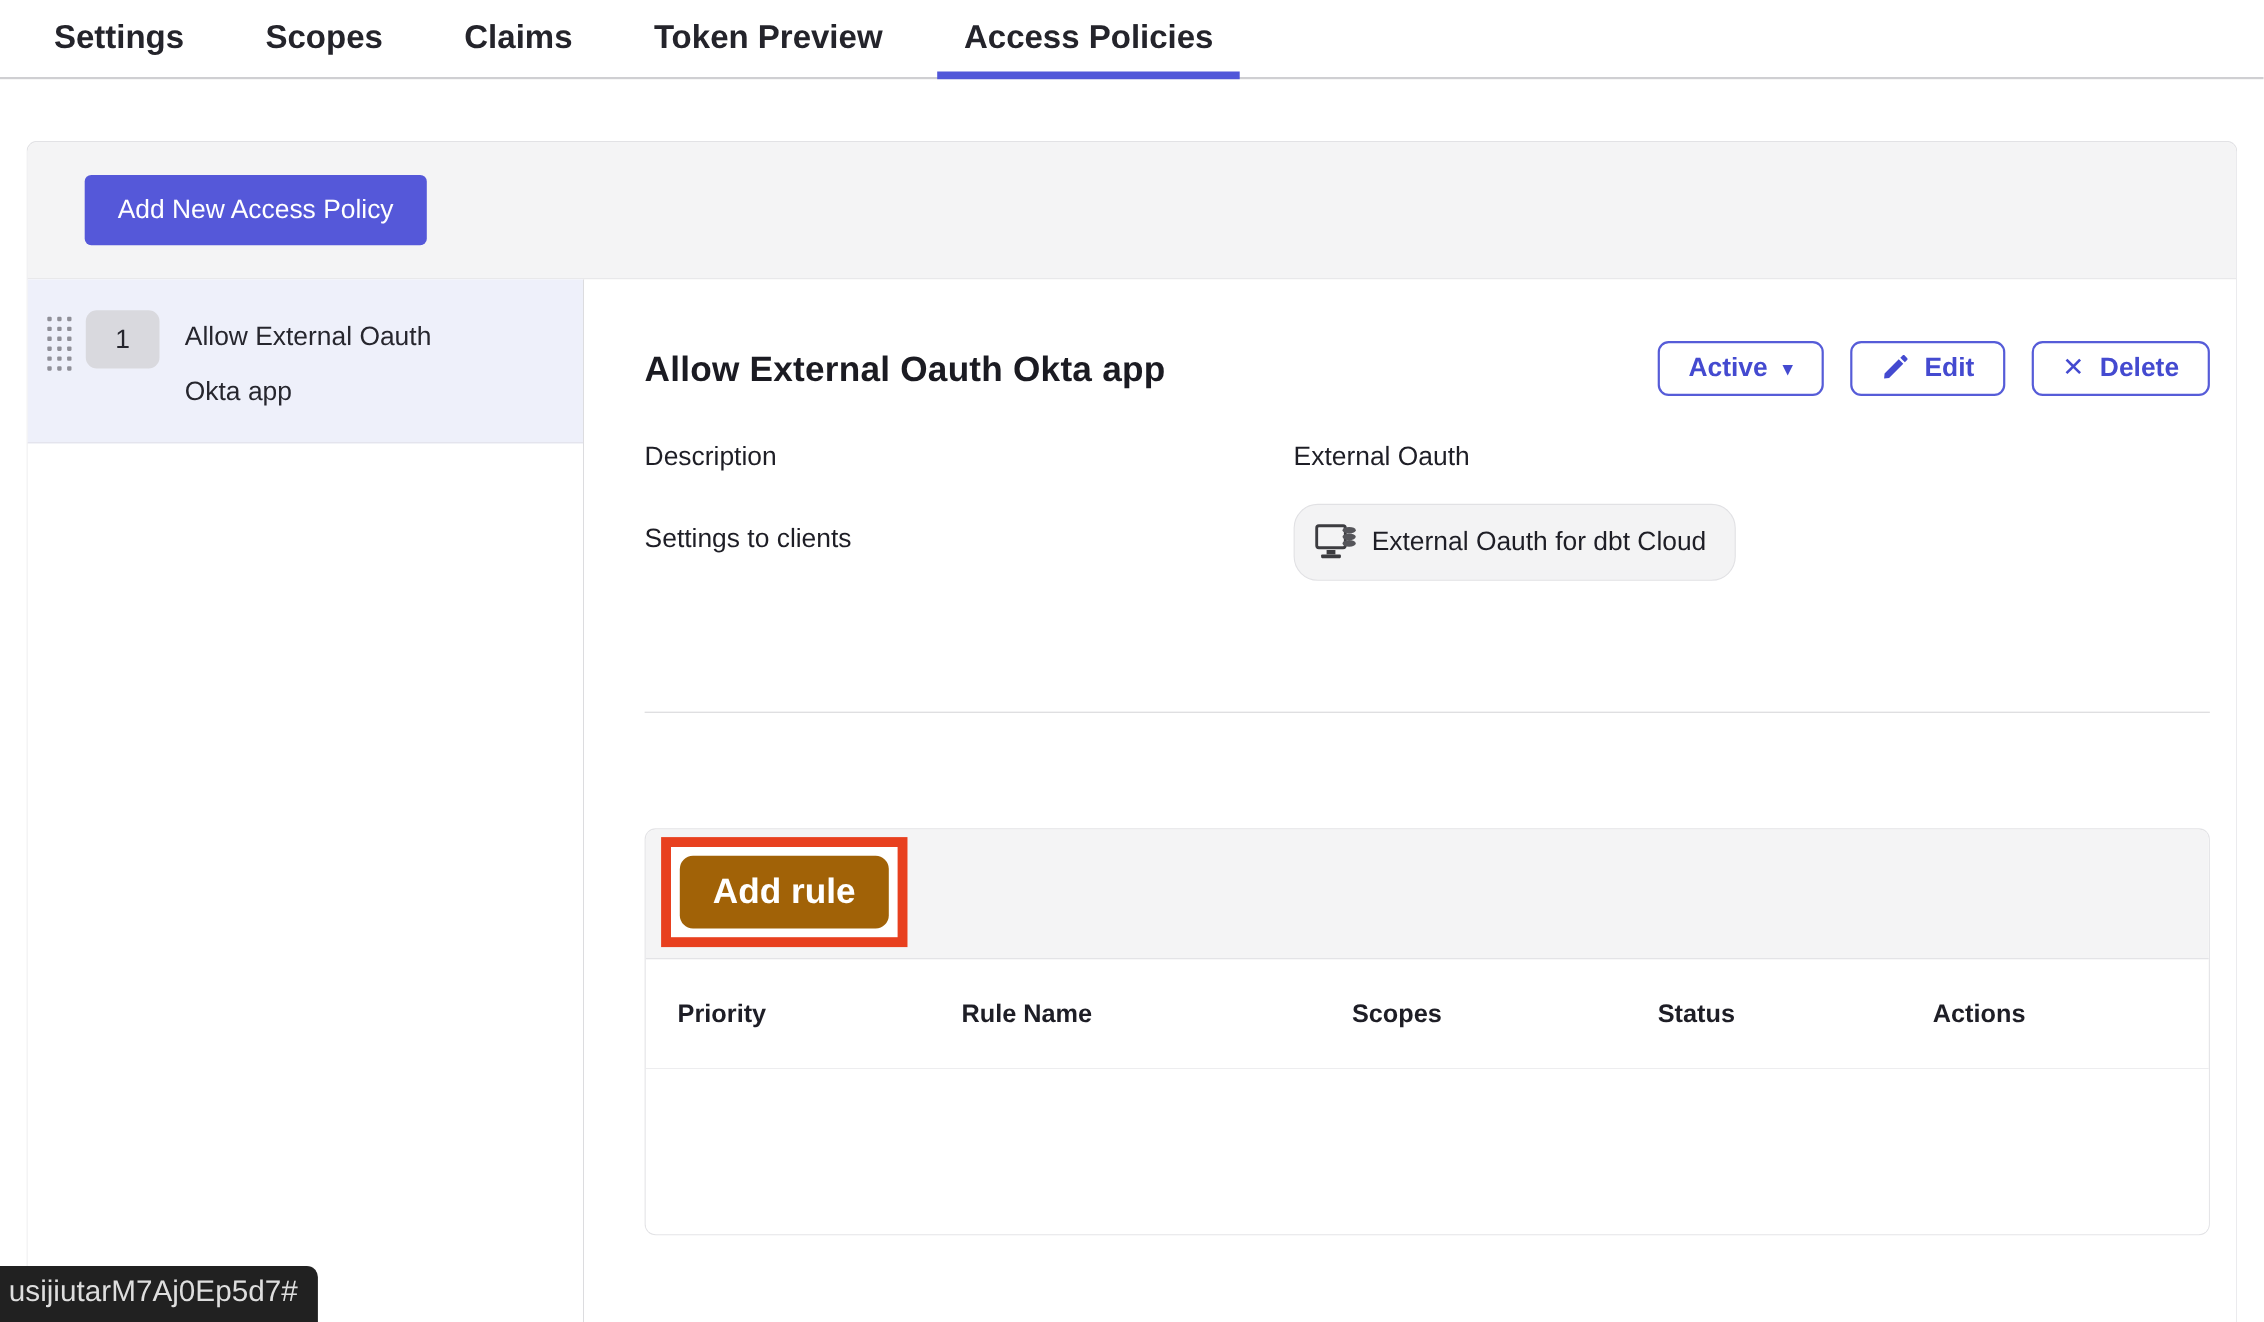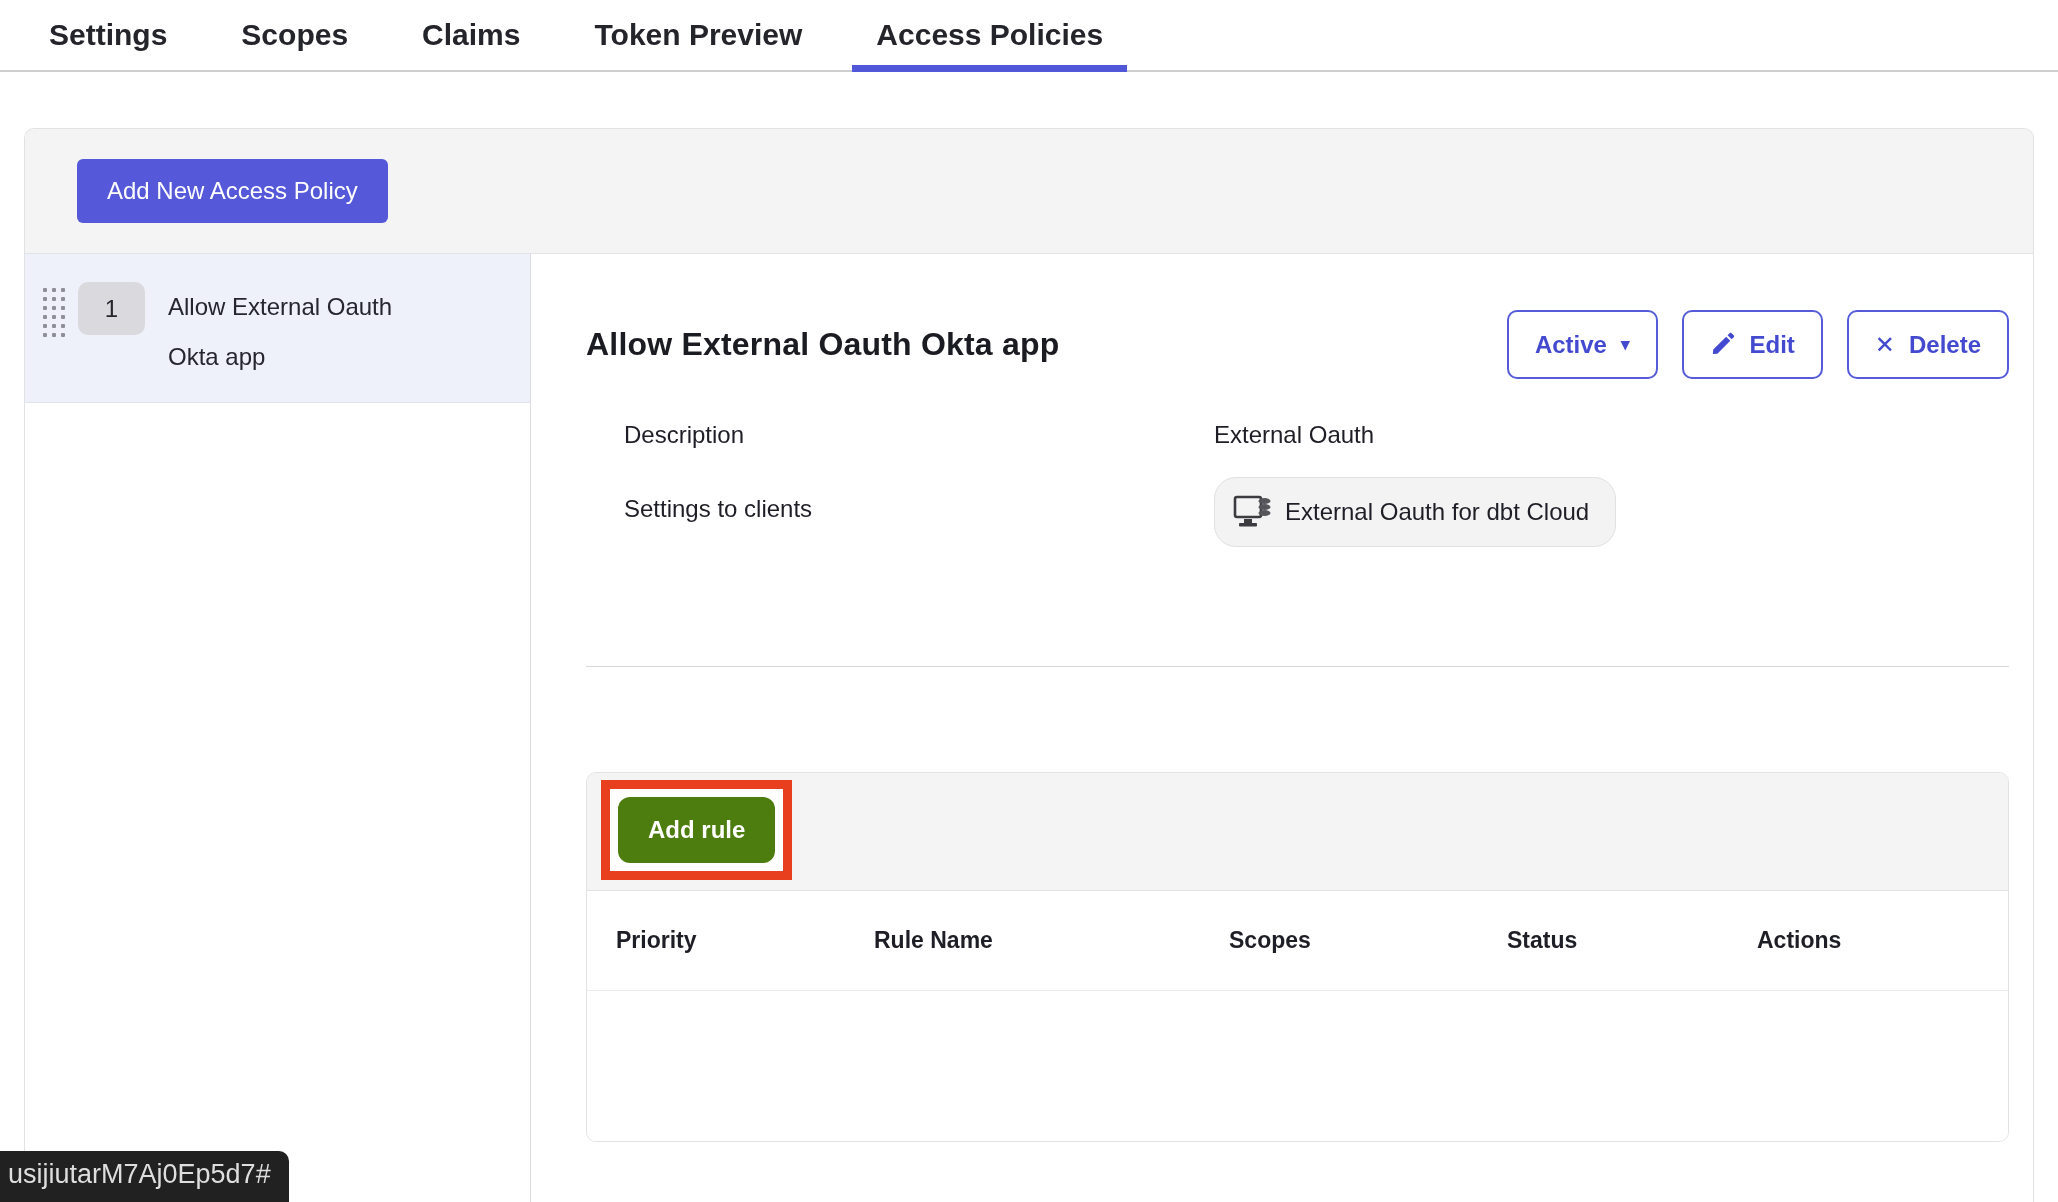--- a/index.html
+++ b/index.html
@@ -142,34 +142,33 @@
     align-items: center;
     gap: 14px;
     background: #ffffff;
     border: 2px solid #565cd8;
     border-radius: 10px;
     color: #444ad0;
     font-family: "Liberation Sans", sans-serif;
     font-size: 24px;
     font-weight: bold;
     padding: 0 26px;
-    height: 69px;
+    height: 50px;
     cursor: pointer;
   }
   .caret { font-size: 17px; line-height: 1; }
   .x-glyph { font-size: 24px; font-weight: normal; line-height: 1; }
   .pencil-icon svg { display: block; }
 
   .meta-grid {
     margin-top: 42px;
     display: grid;
     grid-template-columns: 590px 1fr;
     align-items: start;
     row-gap: 0;
-    margin-left: 38px;
   }
   .meta-label, .meta-value { font-size: 24px; color: #1e1e26; }
   .meta-row2 { margin-top: 46px; }
   .client-chip {
     display: inline-flex;
     align-items: center;
     gap: 12px;
     margin-top: -18px;
     height: 70px;
     padding: 0 26px 0 18px;
@@ -207,26 +206,26 @@
     position: relative;
   }
   .red-highlight {
     border: 9px solid #e8401f;
     background: #ffffff;
     padding: 8px;
     display: inline-block;
     margin-top: -4px;
   }
   .btn-add-rule {
-    background: #4d7c0f;
+    background: #a16207;
     color: #ffffff;
     border: none;
     border-radius: 12px;
     font-family: "Liberation Sans", sans-serif;
-    font-size: 24px;
+    font-size: 32px;
     font-weight: bold;
     padding: 0 30px;
     height: 66px;
     cursor: pointer;
   }
   .rules-thead {
     display: grid;
     grid-template-columns: 258px 355px 278px 250px auto;
     padding: 36px 0 36px 29px;
     border-bottom: 1px solid #ebebee;

